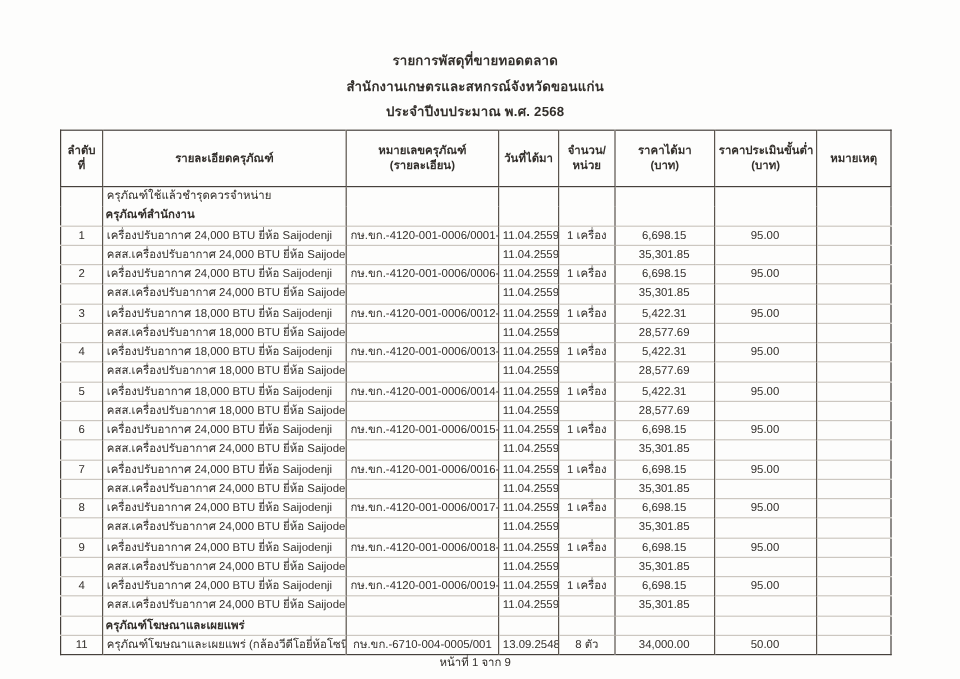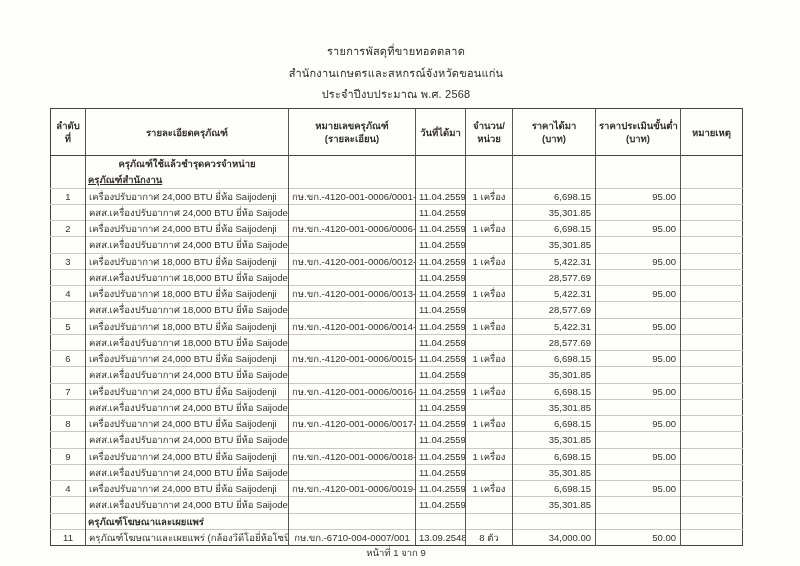--- a/index.html
+++ b/index.html
@@ -19,21 +19,21 @@
   }
   .page{
     position:relative;width:800px;height:566px;
     background:var(--paper);overflow:hidden;
   }
   .title-block{
     position:absolute;top:41px;left:50px;width:692px;
     text-align:center;
   }
   .title-line{
-    font-size:11px;font-weight:normal;line-height:21.5px;
+    font-size:11px;font-weight:bold;line-height:21.5px;
     letter-spacing:.2px;
   }
   table.asset-table{
     position:absolute;top:108px;left:50px;width:692px;
     border-collapse:collapse;table-layout:fixed;
     border:1.4px solid var(--border-dark);
     font-size:9.5px;
   }
   .asset-table th,.asset-table td{
     padding:0 3px;margin:0;overflow:hidden;white-space:nowrap;
@@ -42,28 +42,28 @@
   }
   .asset-table th:first-child,.asset-table td:first-child{border-left:none;}
   .asset-table thead tr{height:47px;}
   .asset-table thead th{
     border-bottom:1.3px solid var(--border-dark);
     font-weight:bold;text-align:center;line-height:13px;
   }
   .asset-table tbody tr{height:16.25px;}
   .asset-table tbody td{border-top:1px solid var(--row-div);line-height:15px;}
   .asset-table tbody tr:first-child td{border-top:none;}
-  .asset-table tbody tr.no-top td{border-top:none;text-decoration:underline;}
+  .asset-table tbody tr.no-top td{border-top:none;}
   td.c-no{text-align:center;}
   td.c-desc{text-align:left;}
   td.c-asset{text-align:center;}
   td.c-date{text-align:left;}
   td.c-qty{text-align:center;}
-  td.c-price,td.c-min{text-align:right;padding-right:4px;}
-  tr.row-section-center td.c-desc{text-align:center;font-weight:bold;}
+  td.c-price,td.c-min{text-align:center;padding-right:4px;}
+  tr.row-section-center td.c-desc{font-weight:normal;}
   tr.row-section-left td.c-desc{text-align:left;font-weight:bold;padding-left:2px;}
   .page-footer{
     position:absolute;top:546px;left:50px;width:692px;
     text-align:center;font-size:9.5px;line-height:13px;
   }
 </style>
 </head>
 <body>
 
 <div class="page">
@@ -348,21 +348,21 @@
     <td class="c-asset"></td>
     <td class="c-date"></td>
     <td class="c-qty"></td>
     <td class="c-price"></td>
     <td class="c-min"></td>
     <td class="c-note"></td>
   </tr>
         <tr class="row-item">
     <td class="c-no">11</td>
     <td class="c-desc">ครุภัณฑ์โฆษณาและเผยแพร่ (กล้องวีดีโอยี่ห้อโซนี่)</td>
-    <td class="c-asset">กษ.ขก.-6710-004-0007/001</td>
+    <td class="c-asset">กษ.ขก.-6710-004-0005/001</td>
     <td class="c-date">13.09.2548</td>
     <td class="c-qty">8 ตัว</td>
     <td class="c-price">34,000.00</td>
     <td class="c-min">50.00</td>
     <td class="c-note"></td>
   </tr>
       </tbody>
   </table>
 
   <div class="page-footer">หน้าที่ 1 จาก 9</div>

